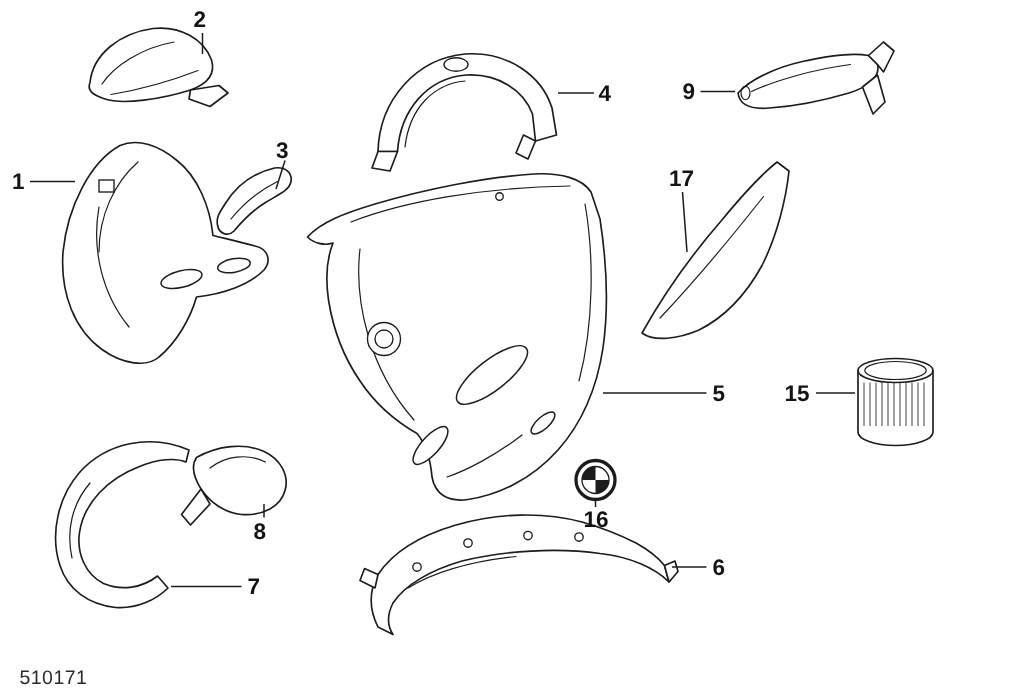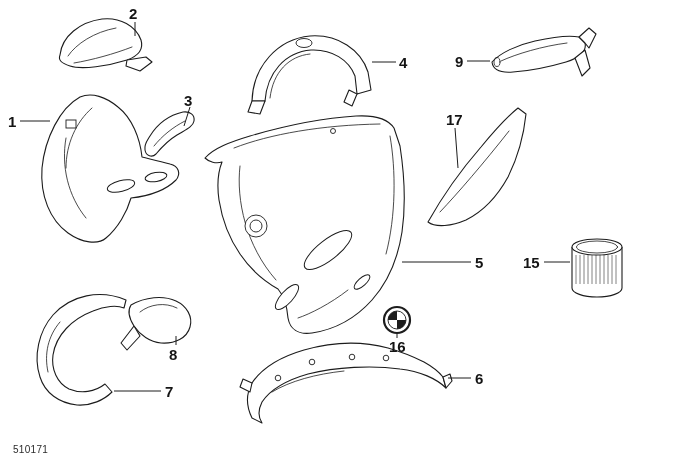--- a/index.html
+++ b/index.html
@@ -1,21 +1,21 @@
 <!DOCTYPE html>
 <html><head>
 <meta charset="utf-8">
 <style>
   html,body{margin:0;padding:0;background:#ffffff;}
   .stage{position:relative;width:680px;height:461px;background:#ffffff;
          font-family:"Liberation Sans",sans-serif;overflow:hidden;}
   .stage svg{position:absolute;left:0;top:0;}
   .callout{position:absolute;font-size:15px;font-weight:700;color:#141414;
            line-height:1;user-select:none;cursor:pointer;}
-  .diagram-code{position:absolute;left:13px;top:444px;font-size:10px;color:#2b2b2b;
+  .diagram-code{position:absolute;left:13px;top:444px;font-size:13px;color:#2b2b2b;
                 letter-spacing:0.3px;}
   .outline{fill:#ffffff;stroke:#1c1c1c;stroke-width:1.1;stroke-linejoin:round;}
   .detail{fill:none;stroke:#1c1c1c;stroke-width:0.8;stroke-linecap:round;}
   .slot{fill:#ffffff;stroke:#1c1c1c;stroke-width:1;}
   .hole{fill:#ffffff;stroke:#1c1c1c;stroke-width:0.9;}
   .leader{fill:none;stroke:#1c1c1c;stroke-width:1;}
   .dark{fill:#1c1c1c;stroke:none;}
   .hatch{fill:none;stroke:#1c1c1c;stroke-width:0.55;}
   .ring{fill:#ffffff;stroke:#1c1c1c;stroke-width:2.2;}
   .ring-inner{fill:#ffffff;stroke:#1c1c1c;stroke-width:0.9;}

